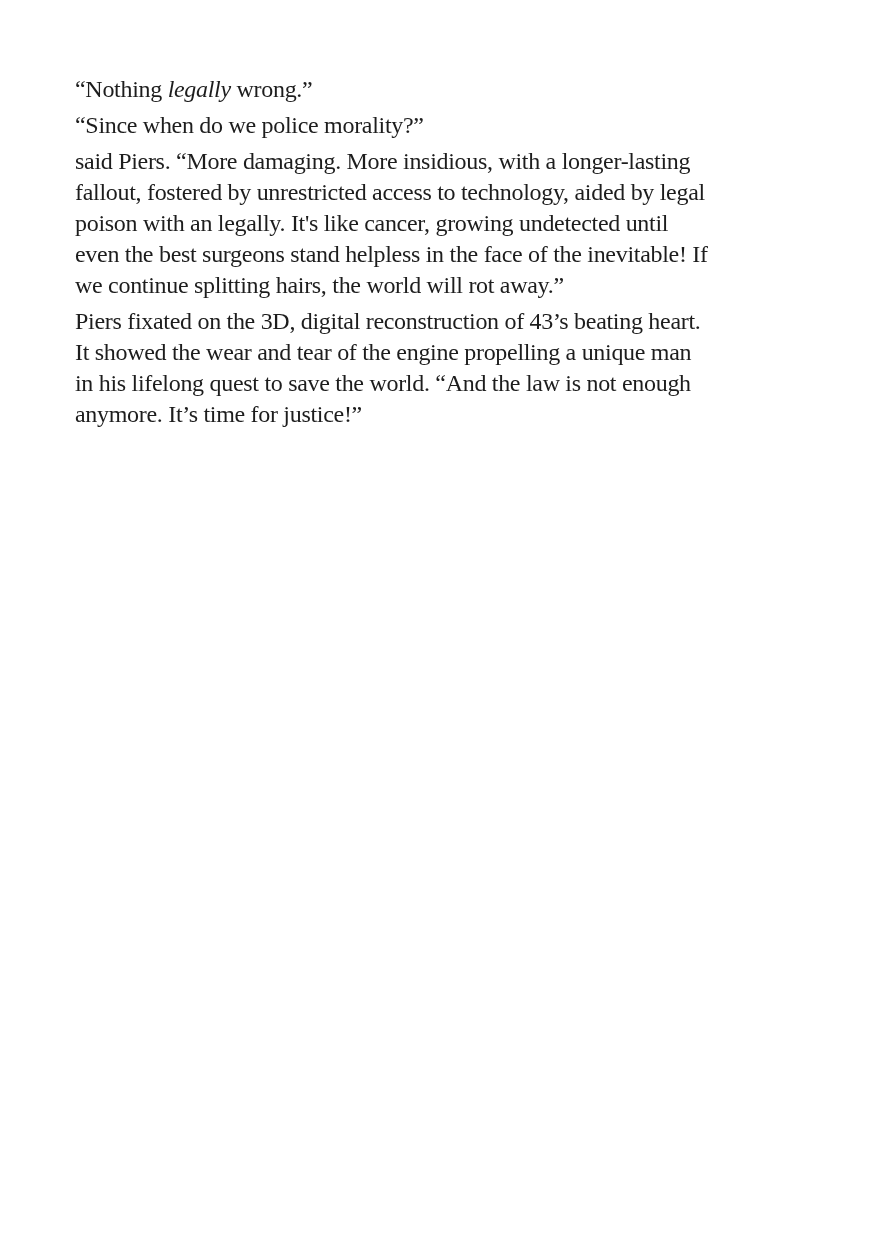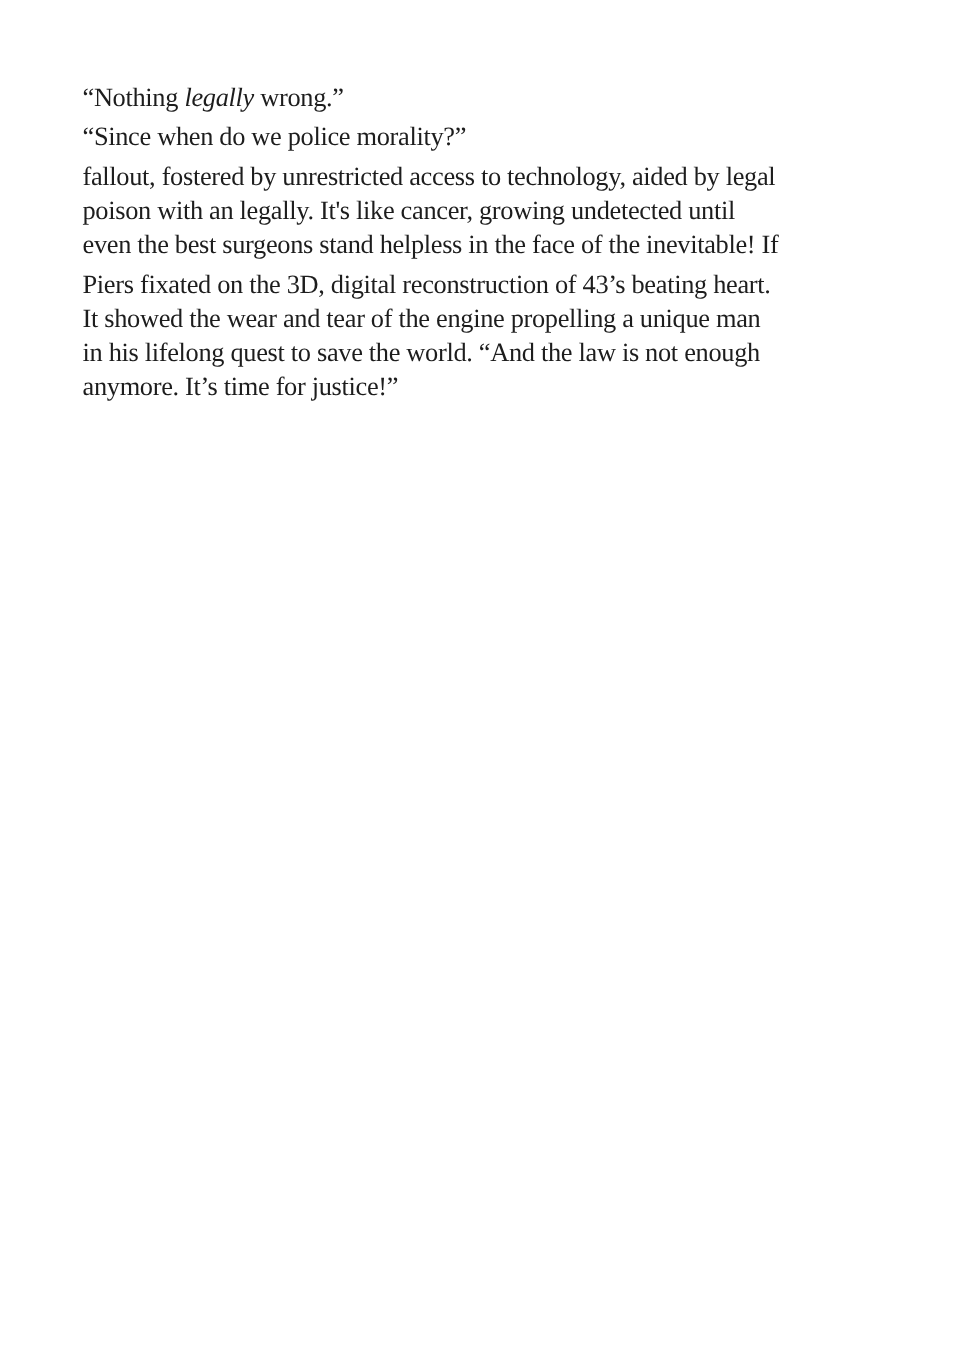--- a/index.html
+++ b/index.html
@@ -42,23 +42,25 @@
 
 <div class="page">
   <div class="text-block">
       <div class="paragraph">
         <div class="line"><span>“Nothing </span><span class="em">legally</span><span> wrong.”</span></div>
       </div>
       <div class="paragraph">
         <div class="line">“Since when do we police morality?”</div>
       </div>
       <div class="paragraph">
+        <div class="line">said Piers. “More damaging. More insidious, with a longer-lasting</div>
         <div class="line">fallout, fostered by unrestricted access to technology, aided by legal</div>
         <div class="line">poison with an legally. It's like cancer, growing undetected until</div>
         <div class="line">even the best surgeons stand helpless in the face of the inevitable! If</div>
+        <div class="line">we continue splitting hairs, the world will rot away.”</div>
       </div>
       <div class="paragraph">
         <div class="line">Piers fixated on the 3D, digital reconstruction of 43’s beating heart.</div>
         <div class="line">It showed the wear and tear of the engine propelling a unique man</div>
         <div class="line">in his lifelong quest to save the world. “And the law is not enough</div>
         <div class="line">anymore. It’s time for justice!”</div>
       </div>
     </div>
 </div>
 

